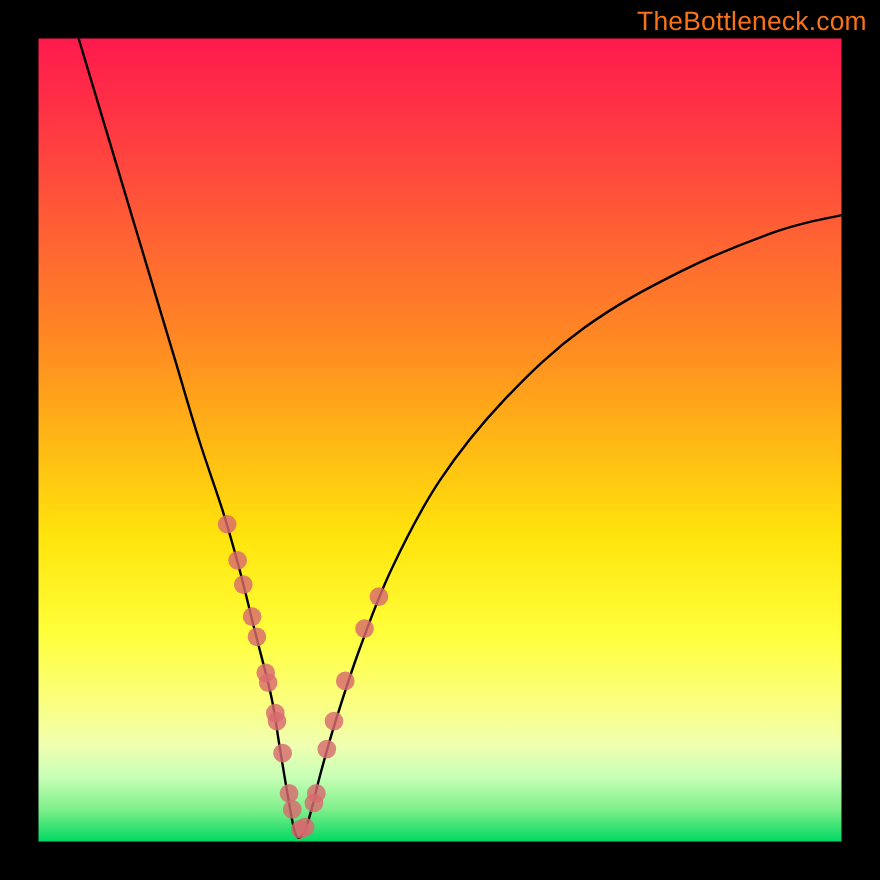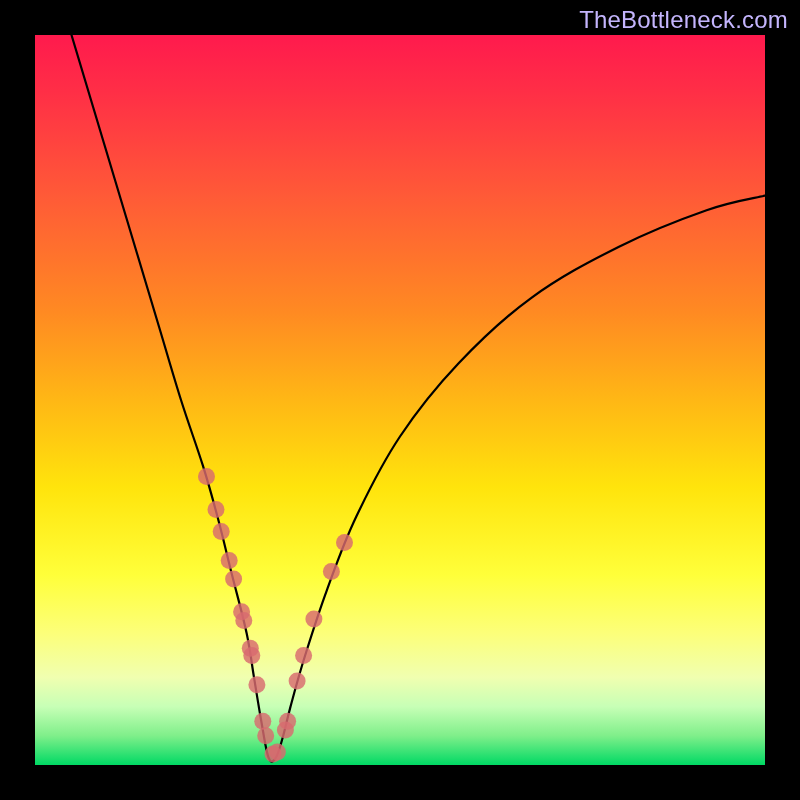--- a/index.html
+++ b/index.html
@@ -38,21 +38,21 @@
       #f0ffb0 88%,
       #c7ffb6 92%,
       #7fef8a 96%,
       #00d964 100%
     );
   }
   .watermark {
     position: absolute;
     top: 6px;
     right: 12px;
-    color: #c4b5fd;
+    color: #f97316;
     font-size: 24px;
     font-weight: 400;
     letter-spacing: 0.2px;
     user-select: none;
     text-align: right;
   }
   svg.curve-layer {
     position: absolute;
     top: 0;
     left: 0;

